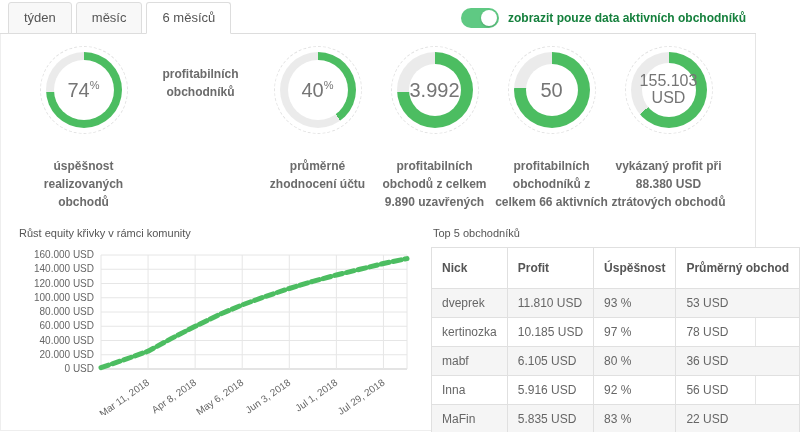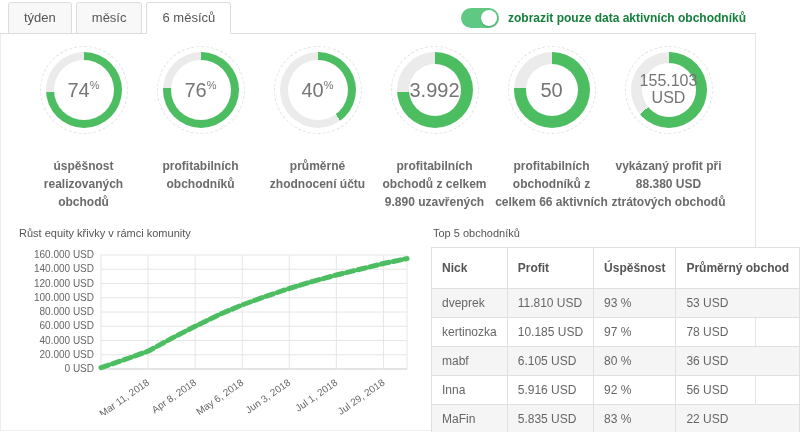--- a/index.html
+++ b/index.html
@@ -64,24 +64,20 @@
   <div class="panel">
     <div id="gauges" class="gauges">
         <div class="gauge-cell">
           <div class="donut t8" style="background: conic-gradient(rgb(76, 189, 97) 0deg, rgb(76, 189, 97) 74%, rgb(235, 235, 235) 74%, rgb(235, 235, 235) 100%);">
             <div class="hole"></div>
             <div class="gval">74<sup>%</sup></div>
           </div>
           <div class="glabel">úspěšnost realizovaných obchodů</div>
         </div>
         <div class="gauge-cell">
-          <div class="donut t8" style="background: conic-gradient(rgb(76, 189, 97) 0deg, rgb(76, 189, 97) 76%, rgb(235, 235, 235) 76%, rgb(235, 235, 235) 100%);">
-            <div class="hole"></div>
-            <div class="gval">76<sup>%</sup></div>
-          </div>
           <div class="glabel">profitabilních obchodníků</div>
         </div>
         <div class="gauge-cell">
           <div class="donut t8" style="background: conic-gradient(rgb(76, 189, 97) 0deg, rgb(76, 189, 97) 40%, rgb(235, 235, 235) 40%, rgb(235, 235, 235) 100%);">
             <div class="hole"></div>
             <div class="gval">40<sup>%</sup></div>
           </div>
           <div class="glabel">průměrné zhodnocení účtu</div>
         </div>
         <div class="gauge-cell">

